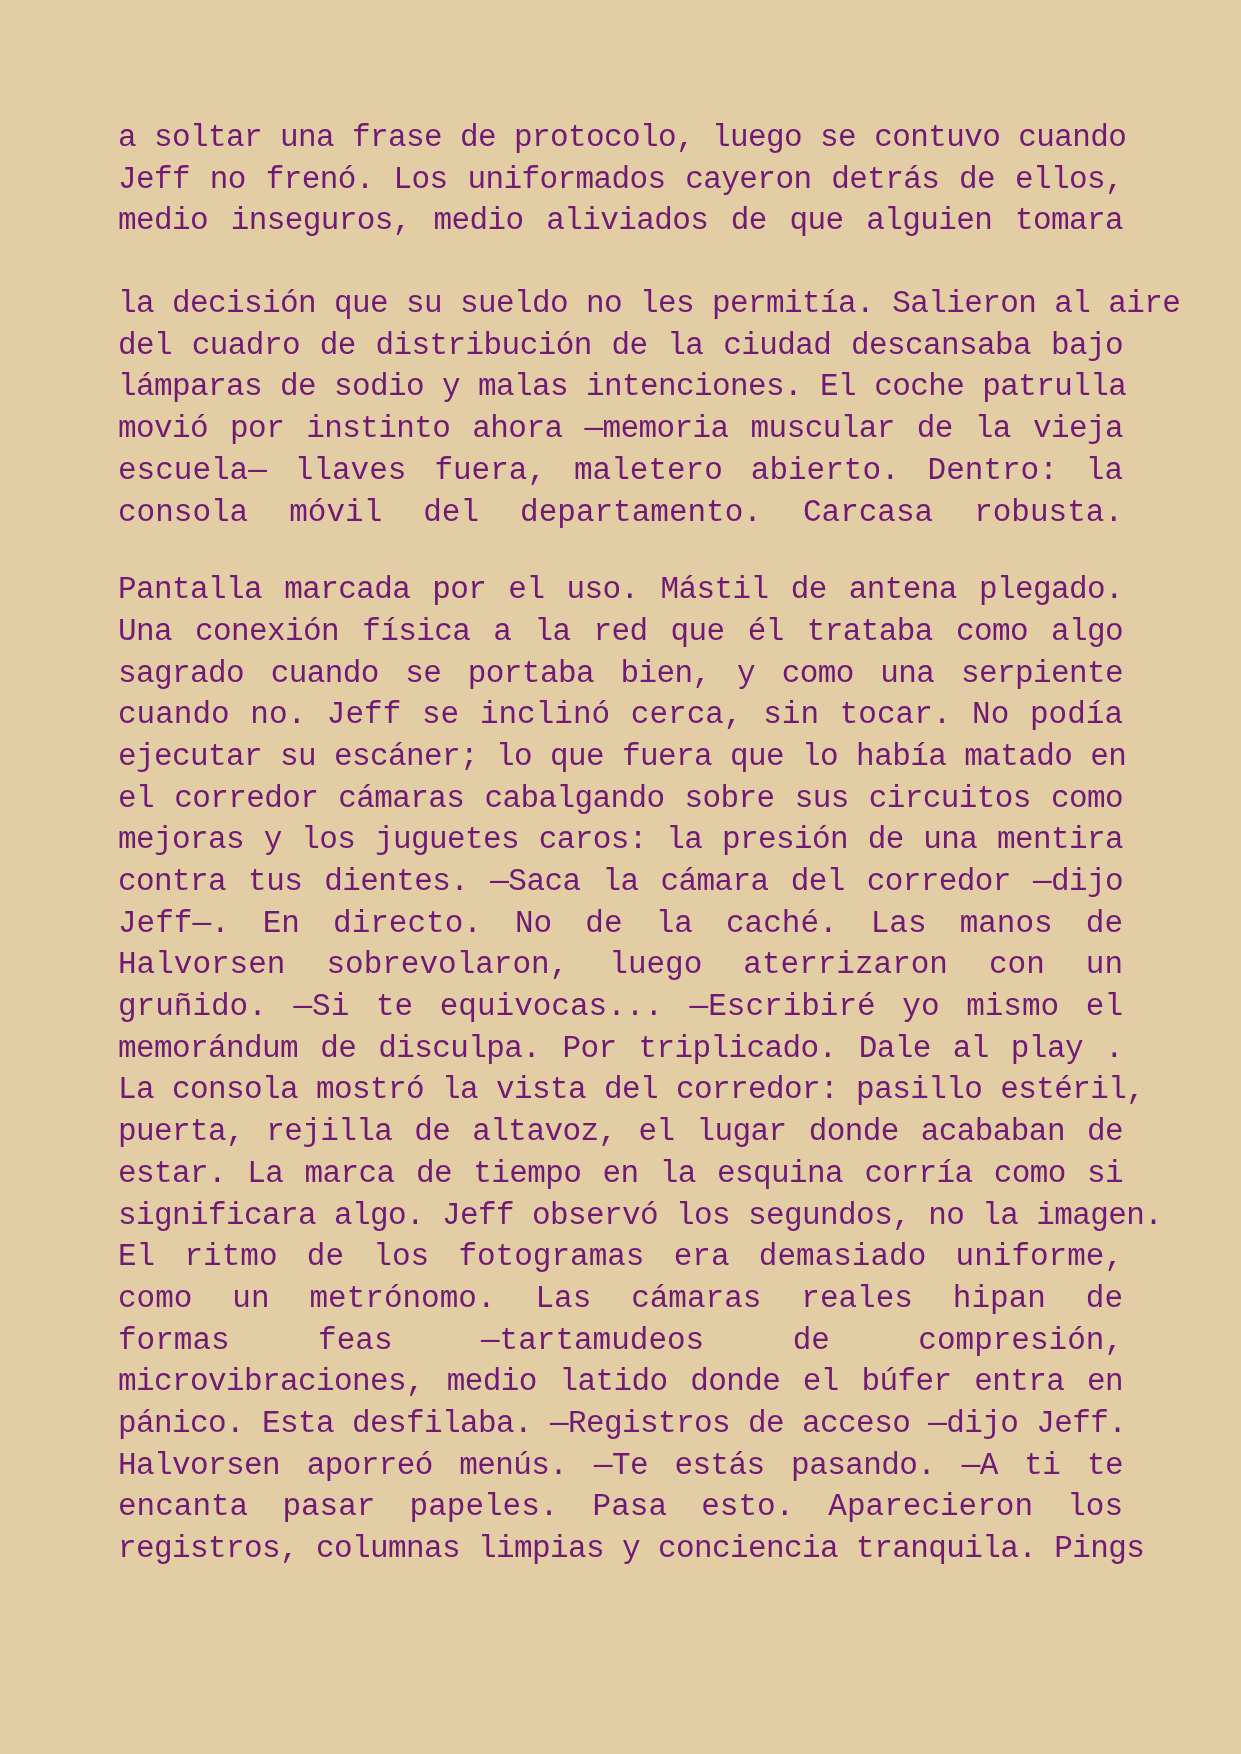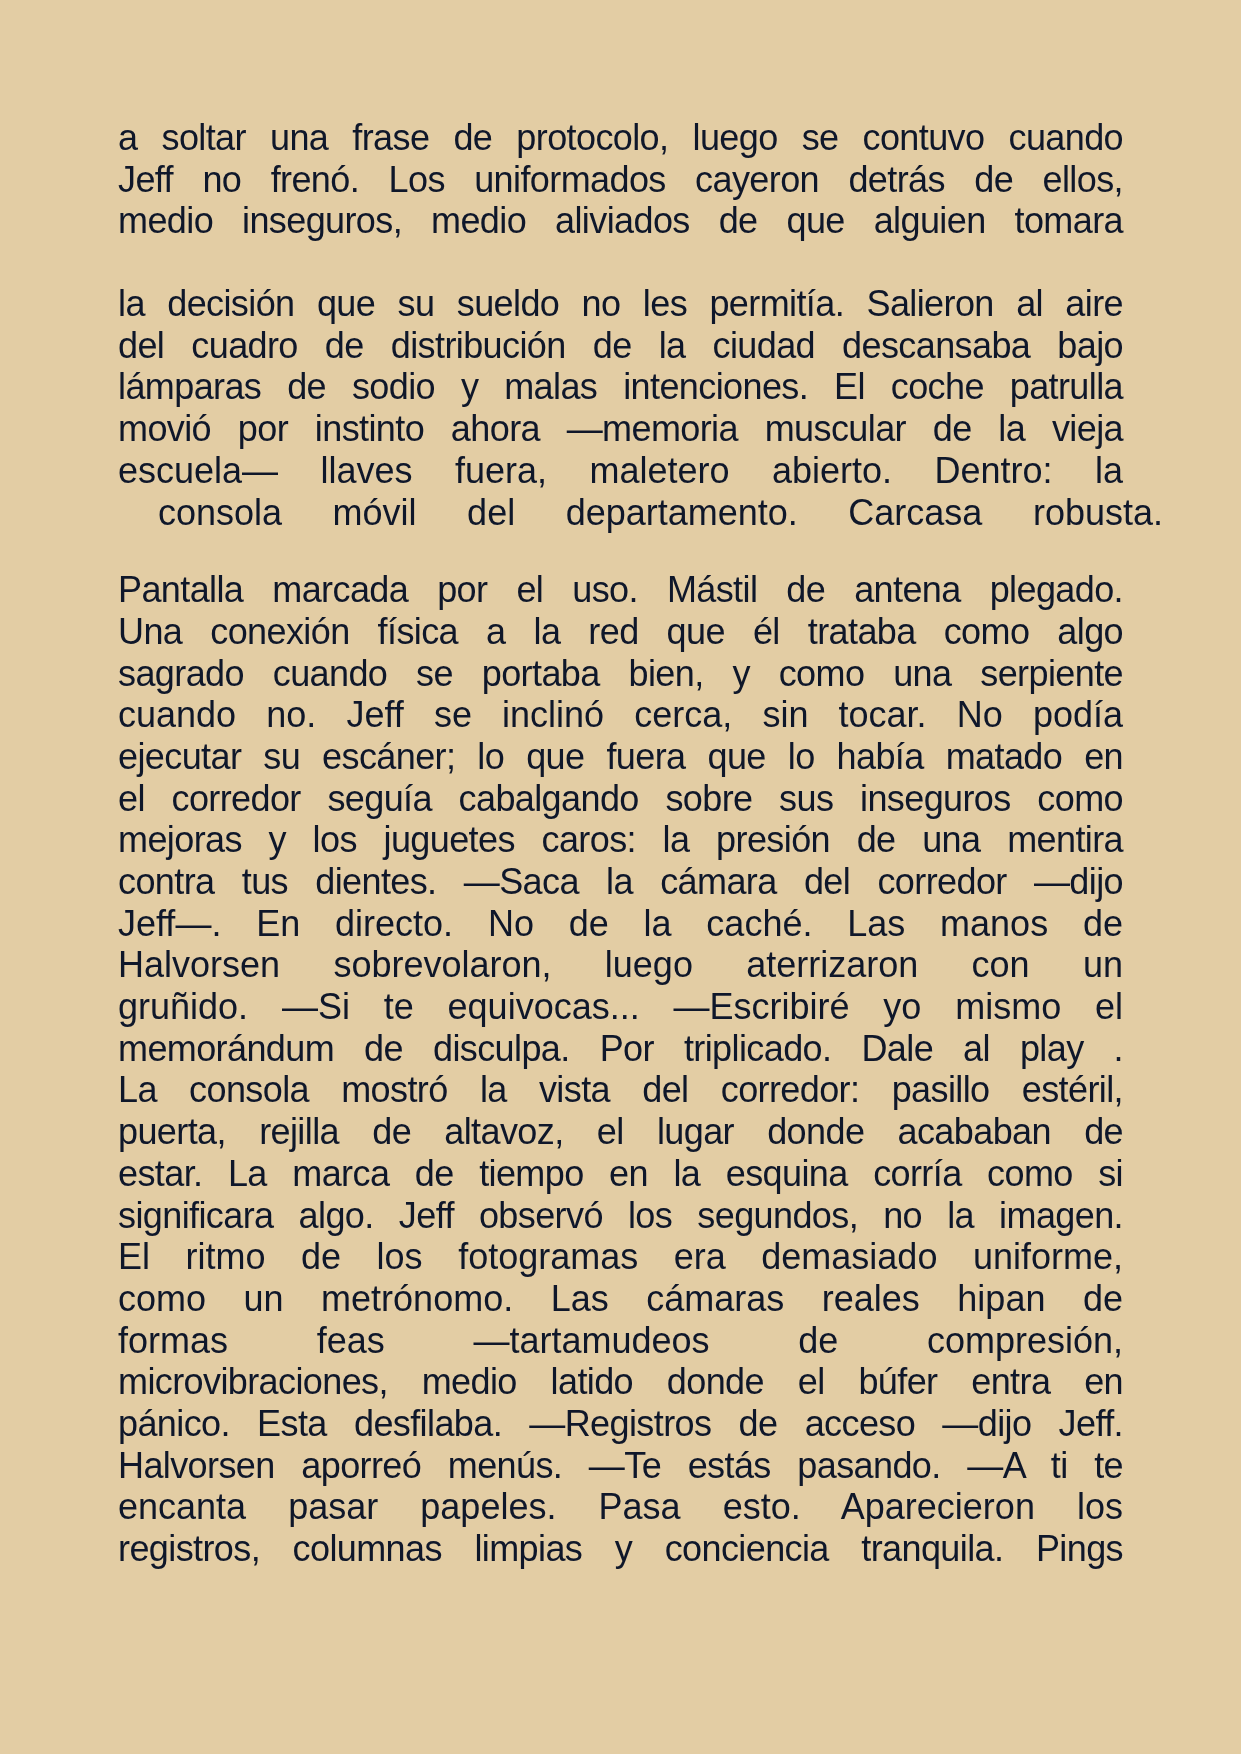--- a/index.html
+++ b/index.html
@@ -13,23 +13,23 @@
   .page {
     position: absolute;
     left: 118px;
     top: 117px;
     width: 1005px;
   }
   .line {
     display: block;
     height: 41.7px;
     line-height: 41.7px;
-    font-family: Liberation Sans, sans-serif;
-    font-size: 36px;
-    color: #0f172a;
+    font-family: Liberation Mono, monospace;
+    font-size: 31px;
+    color: #701a75;
     white-space: nowrap;
     text-align: justify;
     text-align-last: justify;
     letter-spacing: -0.6px;
     transform-origin: left center;
   }
   .line.wide { letter-spacing: 0px; }
 </style>
 </head>
 <body>
@@ -37,27 +37,27 @@
 <div class="page">
   <p style="margin:0">
     <span class="line" style="width: 1005px;">a soltar una frase de protocolo, luego se contuvo cuando</span>
     <span class="line" style="width: 1005px;">Jeff no frenó. Los uniformados cayeron detrás de ellos,</span>
     <span class="line" style="width: 1005px;">medio inseguros, medio aliviados de que alguien tomara</span>
     <span class="line" style="width: 1005px; margin-top: 41px;">la decisión que su sueldo no les permitía. Salieron al aire</span>
     <span class="line" style="width: 1005px;">del cuadro de distribución de la ciudad descansaba bajo</span>
     <span class="line" style="width: 1005px;">lámparas de sodio y malas intenciones. El coche patrulla</span>
     <span class="line" style="width: 1005px;">movió por instinto ahora —memoria muscular de la vieja</span>
     <span class="line wide" style="width: 1005px;">escuela— llaves fuera, maletero abierto. Dentro: la</span>
-    <span class="line wide" style="width: 1005px; margin-left: 40px;">consola móvil del departamento. Carcasa robusta.</span>
+    <span class="line wide" style="width: 1005px;">consola móvil del departamento. Carcasa robusta.</span>
     <span class="line" style="width: 1005px; margin-top: 36px;">Pantalla marcada por el uso. Mástil de antena plegado.</span>
     <span class="line" style="width: 1005px;">Una conexión física a la red que él trataba como algo</span>
     <span class="line" style="width: 1005px;">sagrado cuando se portaba bien, y como una serpiente</span>
     <span class="line wide" style="width: 1005px;">cuando no. Jeff se inclinó cerca, sin tocar. No podía</span>
     <span class="line" style="width: 1005px;">ejecutar su escáner; lo que fuera que lo había matado en</span>
-    <span class="line" style="width: 1005px;">el corredor seguía cabalgando sobre sus inseguros como</span>
+    <span class="line" style="width: 1005px;">el corredor cámaras cabalgando sobre sus circuitos como</span>
     <span class="line" style="width: 1005px;">mejoras y los juguetes caros: la presión de una mentira</span>
     <span class="line" style="width: 1005px;">contra tus dientes. —Saca la cámara del corredor —dijo</span>
     <span class="line wide" style="width: 1005px;">Jeff—. En directo. No de la caché. Las manos de</span>
     <span class="line wide" style="width: 1005px;">Halvorsen sobrevolaron, luego aterrizaron con un</span>
     <span class="line wide" style="width: 1005px;">gruñido. —Si te equivocas... —Escribiré yo mismo el</span>
     <span class="line" style="width: 1005px;">memorándum de disculpa. Por triplicado. Dale al play .</span>
     <span class="line" style="width: 1005px;">La consola mostró la vista del corredor: pasillo estéril,</span>
     <span class="line" style="width: 1005px;">puerta, rejilla de altavoz, el lugar donde acababan de</span>
     <span class="line" style="width: 1005px;">estar. La marca de tiempo en la esquina corría como si</span>
     <span class="line" style="width: 1005px;">significara algo. Jeff observó los segundos, no la imagen.</span>

